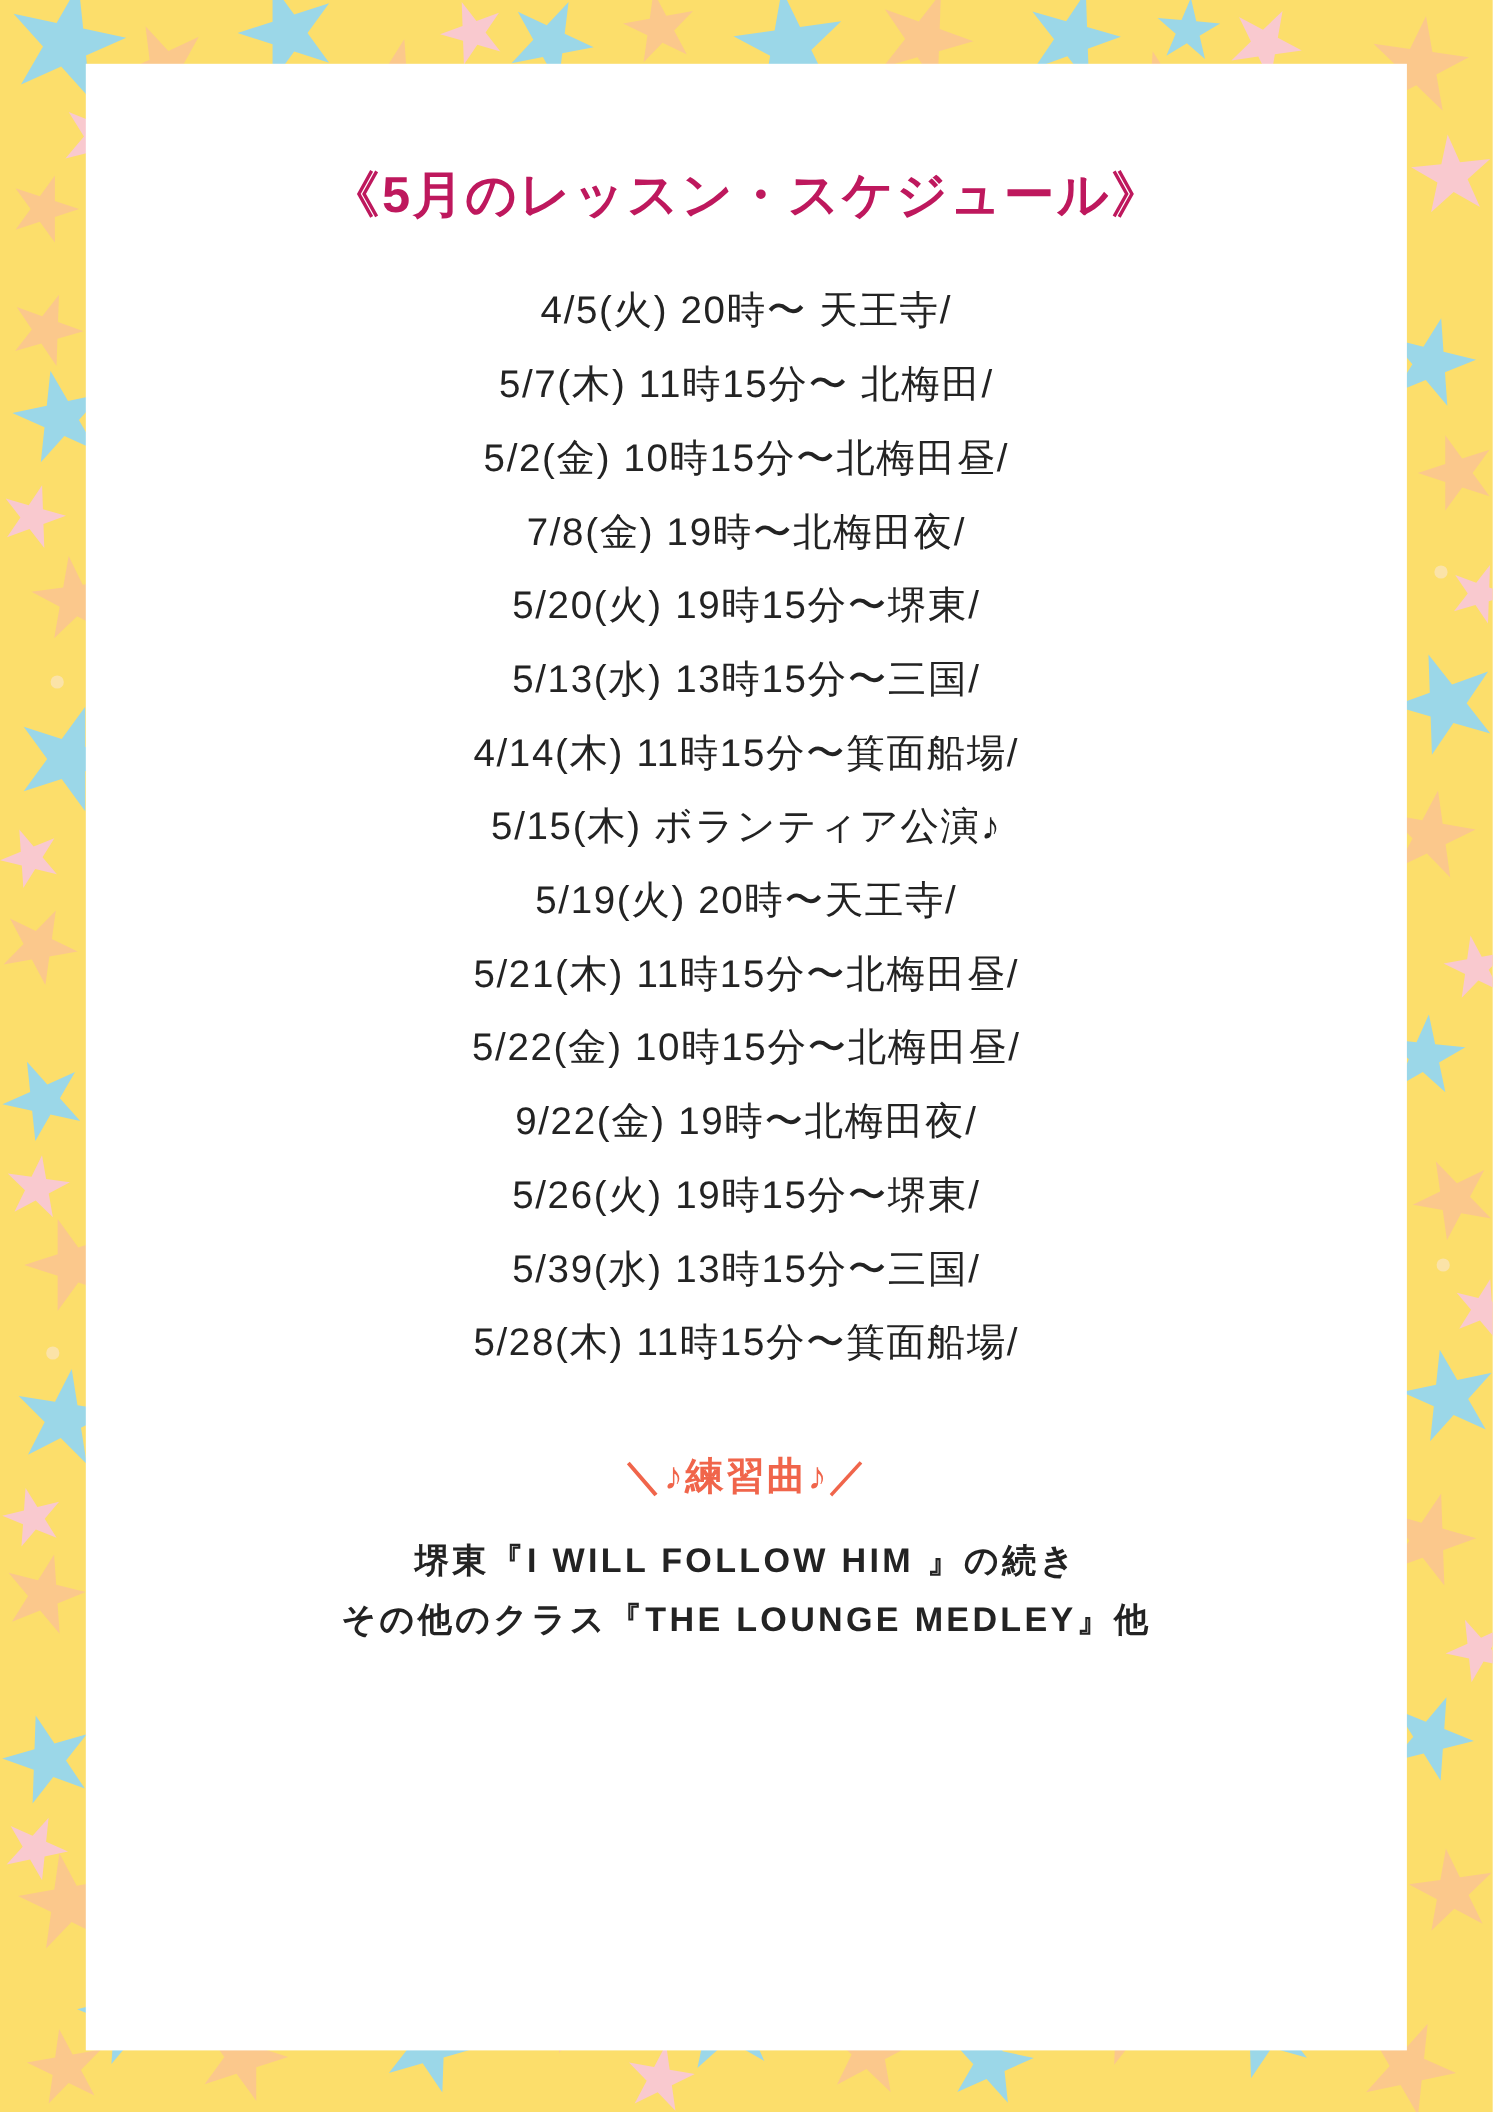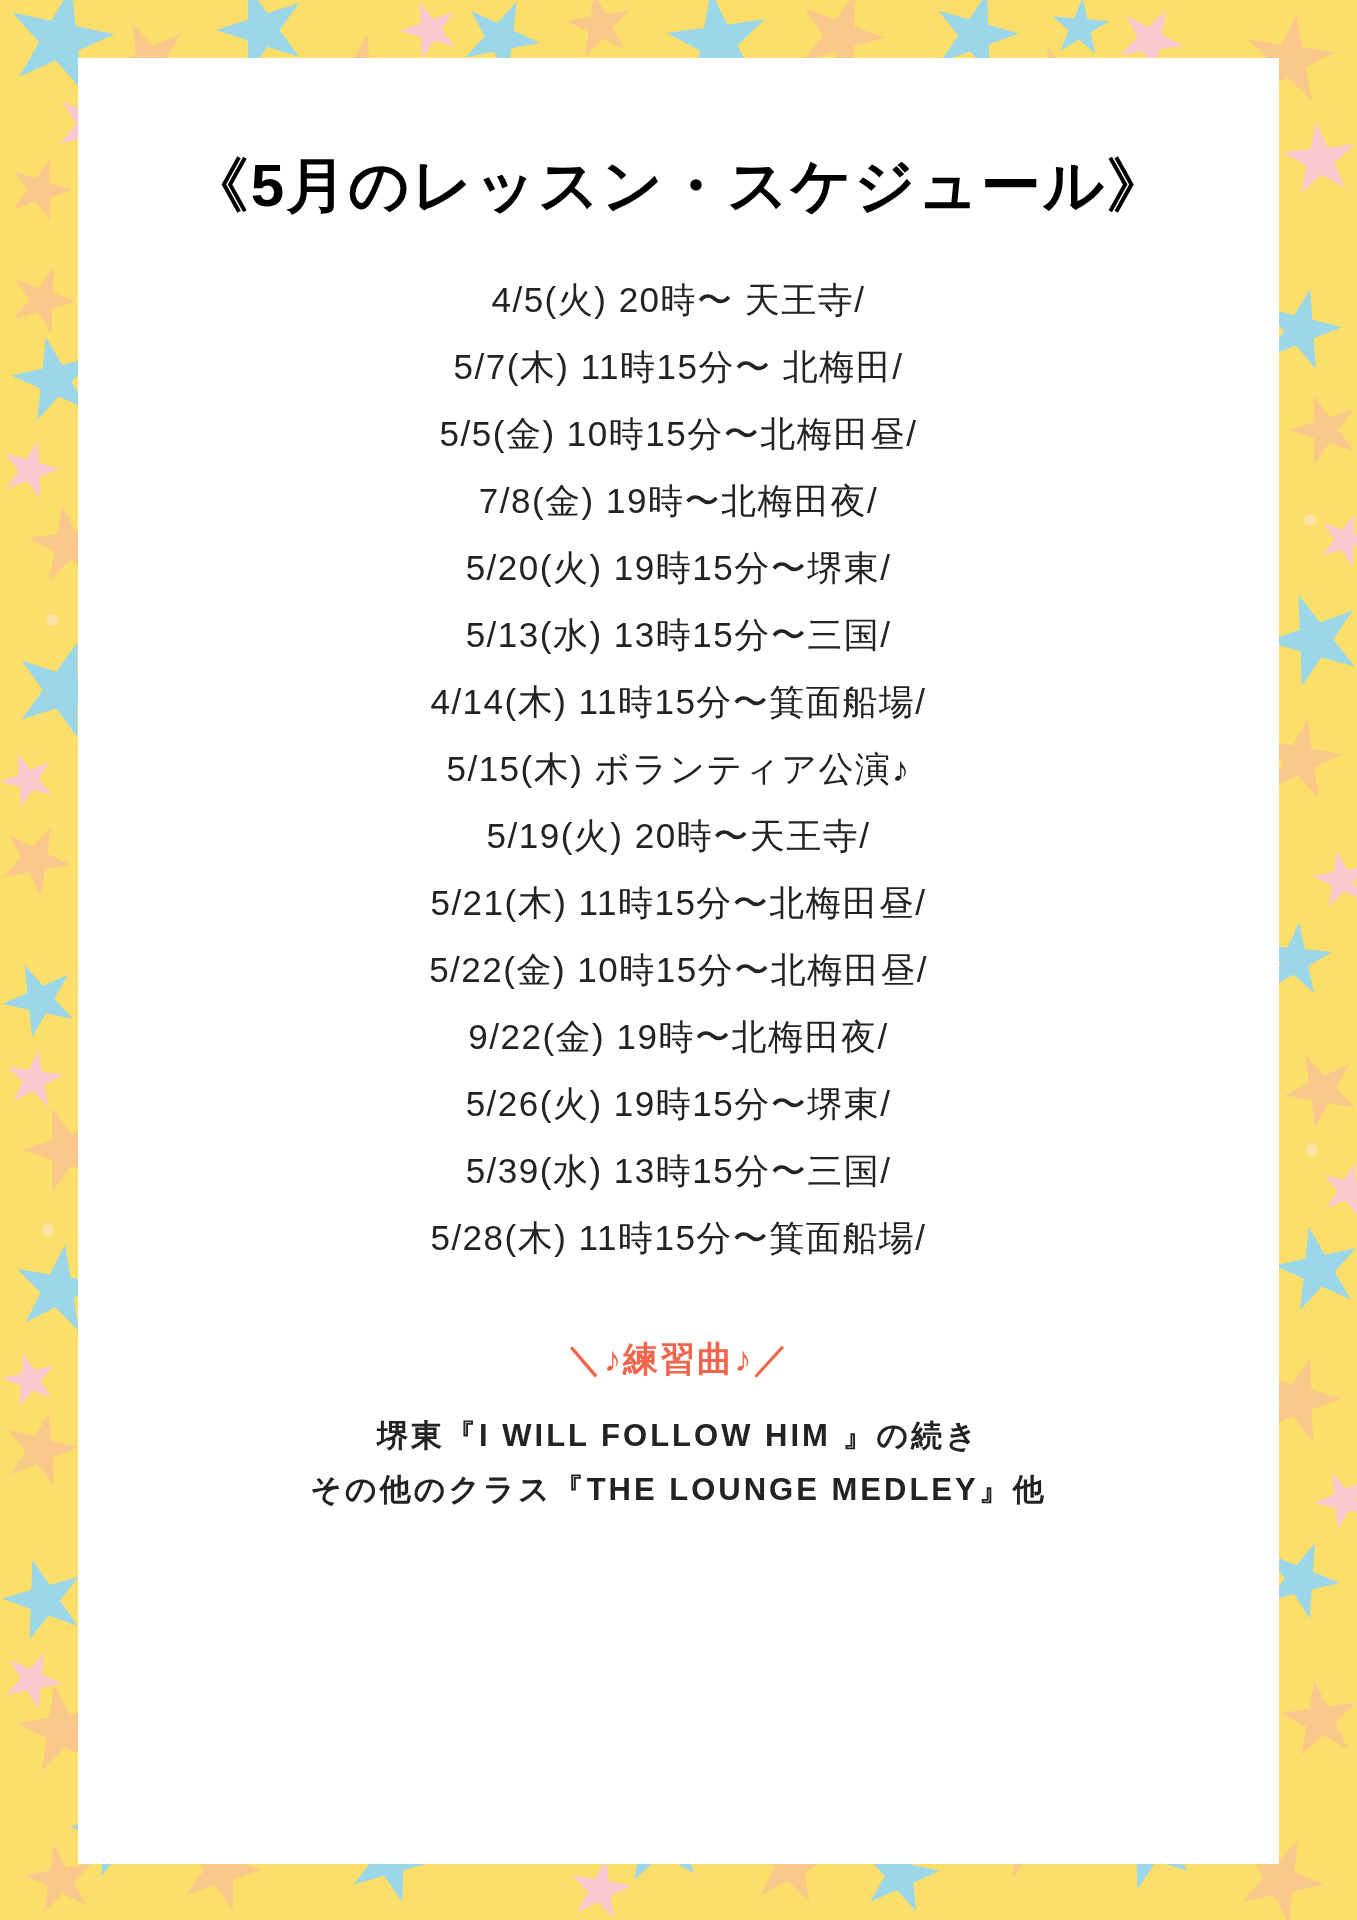--- a/index.html
+++ b/index.html
@@ -43,23 +43,23 @@
   }
 
   .content {
     position: relative;
     z-index: 4;
     padding-top: 92px;
     text-align: center;
   }
 
   .title {
-    font-size: 60px;
+    font-size: 46px;
     font-weight: bold;
-    color: #000000;
+    color: #be185d;
     letter-spacing: 2px;
     margin: 0 0 44px 0;
     line-height: 1.2;
   }
 
   .schedule-list {
     list-style: none;
     margin: 0;
     padding: 0;
   }
@@ -220,21 +220,21 @@
   </div>
 
   <div class="card">
     <div class="content">
 
       <h1 class="title">《5月のレッスン・スケジュール》</h1>
 
       <ul class="schedule-list">
         <li class="schedule-item">4/5(火) 20時〜 天王寺/</li>
         <li class="schedule-item">5/7(木) 11時15分〜 北梅田/</li>
-        <li class="schedule-item">5/5(金) 10時15分〜北梅田昼/</li>
+        <li class="schedule-item">5/2(金) 10時15分〜北梅田昼/</li>
         <li class="schedule-item">7/8(金) 19時〜北梅田夜/</li>
         <li class="schedule-item">5/20(火) 19時15分〜堺東/</li>
         <li class="schedule-item">5/13(水) 13時15分〜三国/</li>
         <li class="schedule-item">4/14(木) 11時15分〜箕面船場/</li>
         <li class="schedule-item">5/15(木) ボランティア公演♪</li>
         <li class="schedule-item">5/19(火) 20時〜天王寺/</li>
         <li class="schedule-item">5/21(木) 11時15分〜北梅田昼/</li>
         <li class="schedule-item">5/22(金) 10時15分〜北梅田昼/</li>
         <li class="schedule-item">9/22(金) 19時〜北梅田夜/</li>
         <li class="schedule-item">5/26(火) 19時15分〜堺東/</li>

